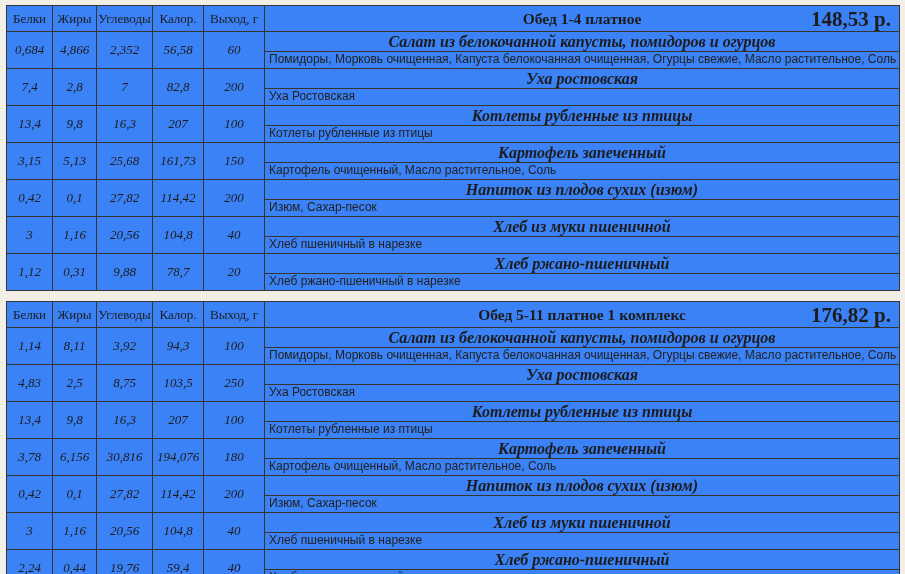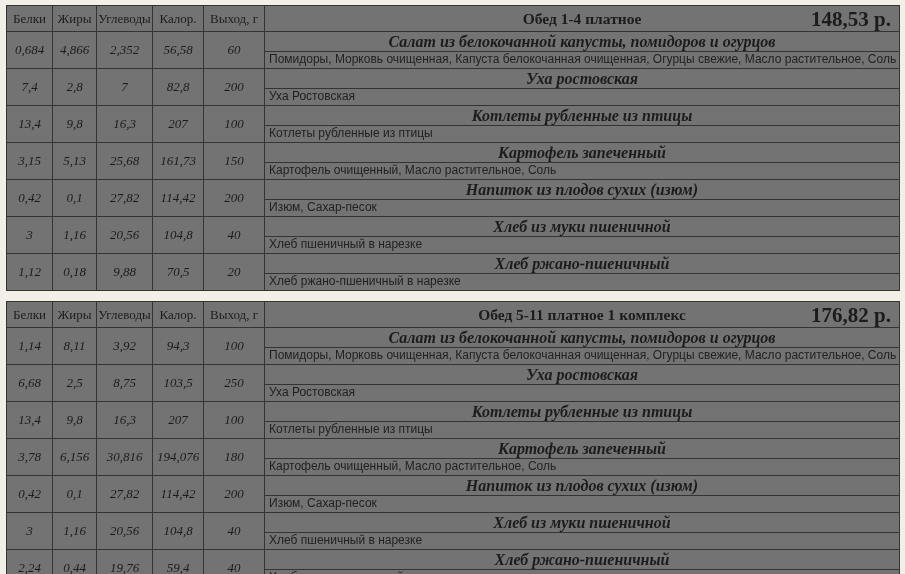--- a/index.html
+++ b/index.html
@@ -7,21 +7,21 @@
   body {
     width: 905px;
     height: 574px;
     background: #f1efe8;
     font-family: "Liberation Serif", serif;
     color: #1c1c1c;
     padding: 5px 5px 0 6px;
   }
   .menu-table {
     margin-bottom: 10px;
-    background: #737373;
+    background: #3b82f6;
   }
   table {
     border-collapse: collapse;
     width: 894px;
     table-layout: fixed;
   }
   th, td {
     border: 1px solid #35342f;
     padding: 0;
   }
@@ -181,23 +181,23 @@
           <td class="num" rowspan="2">104,8</td>
           <td class="num" rowspan="2">40</td>
           <td class="dish-name-cell">Хлеб из муки пшеничной</td>
         </tr>
         <tr>
           <td class="ingredients-cell">Хлеб пшеничный в нарезке</td>
         </tr>
 
         <tr>
           <td class="num" rowspan="2">1,12</td>
-          <td class="num" rowspan="2">0,18</td>
+          <td class="num" rowspan="2">0,31</td>
           <td class="num" rowspan="2">9,88</td>
-          <td class="num" rowspan="2">70,5</td>
+          <td class="num" rowspan="2">78,7</td>
           <td class="num" rowspan="2">20</td>
           <td class="dish-name-cell">Хлеб ржано-пшеничный</td>
         </tr>
         <tr>
           <td class="ingredients-cell">Хлеб ржано-пшеничный в нарезке</td>
         </tr>
       </tbody>
   </table>
 </section>
 
@@ -232,21 +232,21 @@
           <td class="num" rowspan="2">3,92</td>
           <td class="num" rowspan="2">94,3</td>
           <td class="num" rowspan="2">100</td>
           <td class="dish-name-cell">Салат из белокочанной капусты, помидоров и огурцов</td>
         </tr>
         <tr>
           <td class="ingredients-cell">Помидоры, Морковь очищенная, Капуста белокочанная очищенная, Огурцы свежие, Масло растительное, Соль</td>
         </tr>
 
         <tr>
-          <td class="num" rowspan="2">6,68</td>
+          <td class="num" rowspan="2">4,83</td>
           <td class="num" rowspan="2">2,5</td>
           <td class="num" rowspan="2">8,75</td>
           <td class="num" rowspan="2">103,5</td>
           <td class="num" rowspan="2">250</td>
           <td class="dish-name-cell">Уха ростовская</td>
         </tr>
         <tr>
           <td class="ingredients-cell">Уха Ростовская</td>
         </tr>
 

